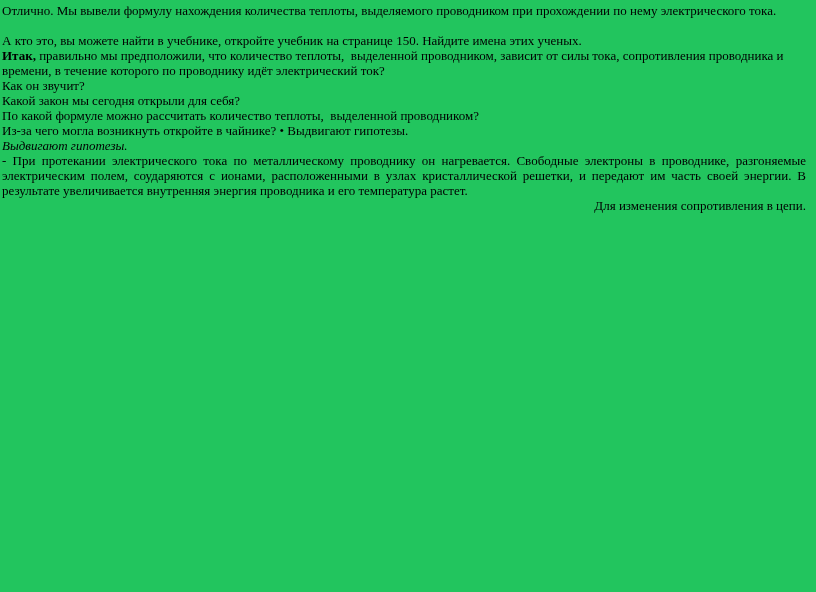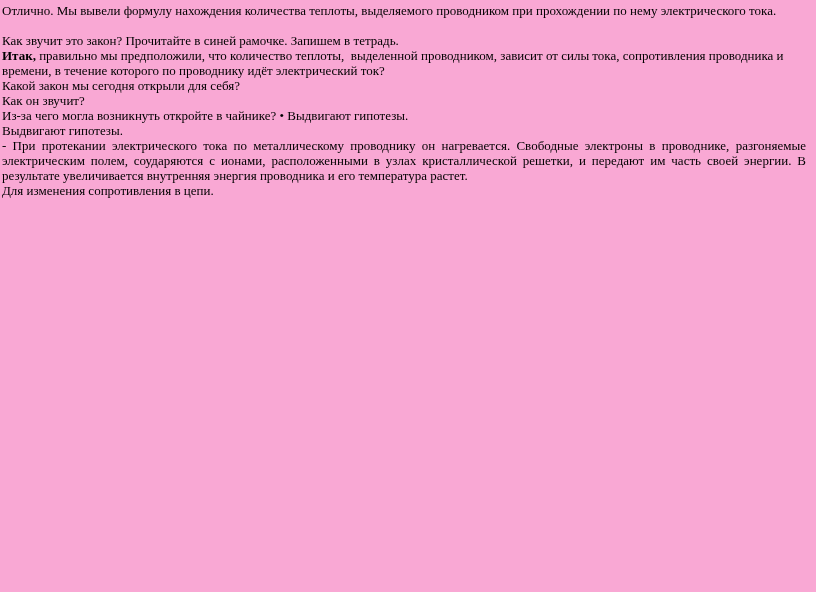--- a/index.html
+++ b/index.html
@@ -14,59 +14,62 @@
   }
   .page {
     box-sizing: border-box;
     width: 816px;
     height: 592px;
     padding: 3px 10px 0 2px;
     font-family: "Liberation Serif", "DejaVu Serif", serif;
     font-size: 13px;
     line-height: 15px;
     color: #000000;
-    background: #f9a8d4;
+    background: #22c55e;
   }
   .page p {
     margin: 0;
     padding: 0;
   }
   
   .pre {
     white-space: pre-wrap;
   }
   .dialog-block {
     margin-top: 15px;   
   }
   .hyp {
     margin-top: 15px;   
+    font-style: italic;
   }
   .explanation {
     margin-top: 45px;   
     text-align: justify;
   }
   .note {
     margin-top: 90px;   
+    text-align: right;
   }
   b {
     font-weight: bold;
   }
 </style>
 </head>
 <body>
 
 <div class="page">
 
   <p class="pre">Отлично. Мы вывели формулу нахождения количества теплоты, выделяемого проводником при прохождении по нему электрического тока.</p>
 
   <div class="dialog-block">
-    <p class="pre">Как звучит это закон? Прочитайте в синей рамочке. Запишем в тетрадь.</p>
+    <p class="pre">А кто это, вы можете найти в учебнике, откройте учебник на странице 150. Найдите имена этих ученых.</p>
     <p class="pre"><b>Итак,</b><span> правильно мы предположили, что количество теплоты,  выделенной проводником, зависит от силы тока, сопротивления проводника и времени, в течение которого по проводнику идёт электрический ток?</span></p>
+    <p class="pre">Как он звучит?</p>
     <p class="pre">Какой закон мы сегодня открыли для себя?</p>
-    <p class="pre">Как он звучит?</p>
+    <p class="pre">По какой формуле можно рассчитать количество теплоты,  выделенной проводником?</p>
     <p class="pre">Из-за чего могла возникнуть откройте в чайнике? • Выдвигают гипотезы.</p>
   </div>
 
   <p class="hyp">Выдвигают гипотезы.</p>
 
   <p class="explanation">- При протекании электрического тока по металлическому проводнику он нагревается. Свободные электроны в проводнике, разгоняемые электрическим полем, соударяются с ионами, расположенными в узлах кристаллической решетки, и передают им часть своей энергии. В результате увеличивается внутренняя энергия проводника и его температура растет.</p>
 
   <p class="note">Для изменения сопротивления в цепи.</p>
 
 </div>

